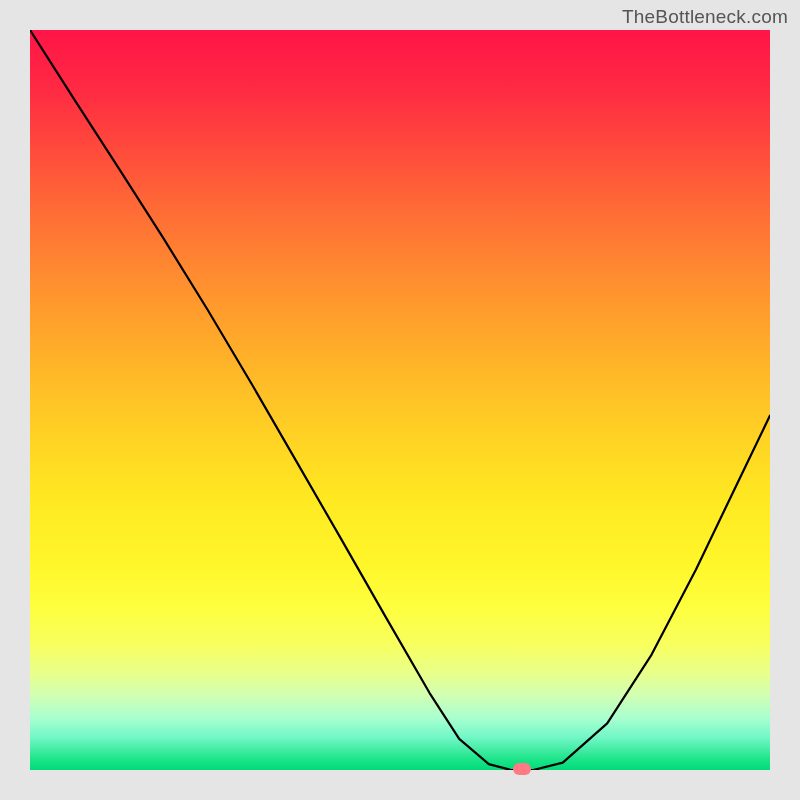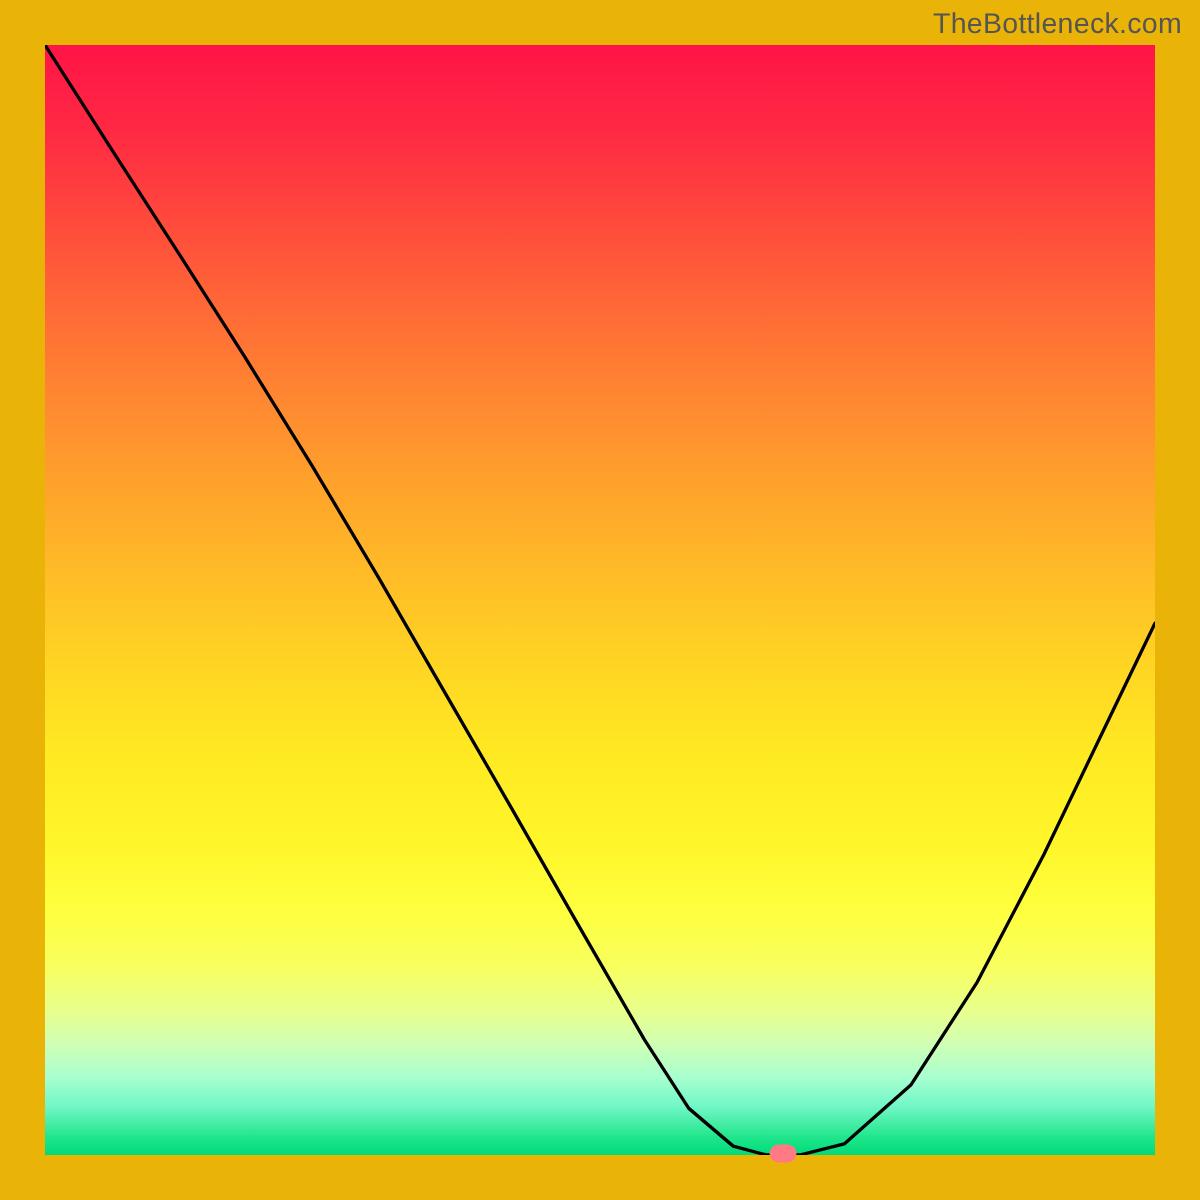--- a/index.html
+++ b/index.html
@@ -7,21 +7,21 @@
     padding: 0;
     width: 800px;
     height: 800px;
     overflow: hidden;
     font-family: Arial, sans-serif;
   }
   .chart-container {
     position: relative;
     width: 800px;
     height: 800px;
-    background: #eab308;
+    background: #e5e5e5;
   }
   .plot-area {
     position: absolute;
     left: 30px;
     top: 30px;
     width: 740px;
     height: 740px;
   }
   .gradient-bg {
     position: absolute;

